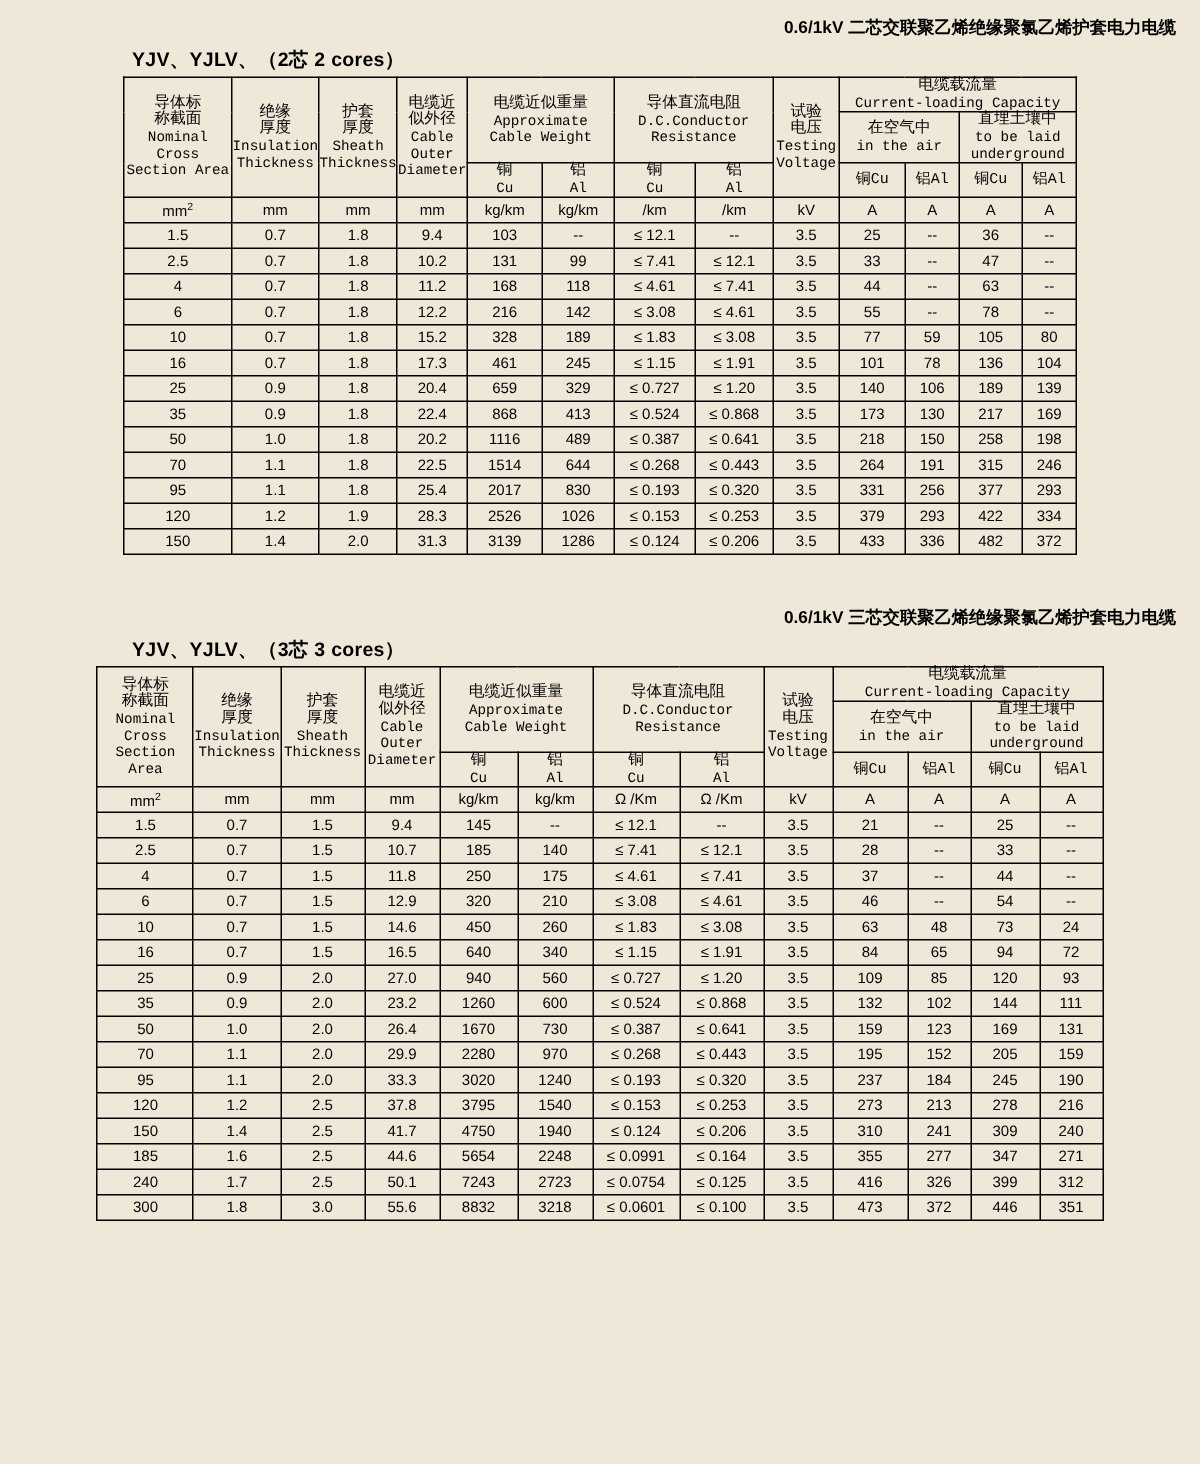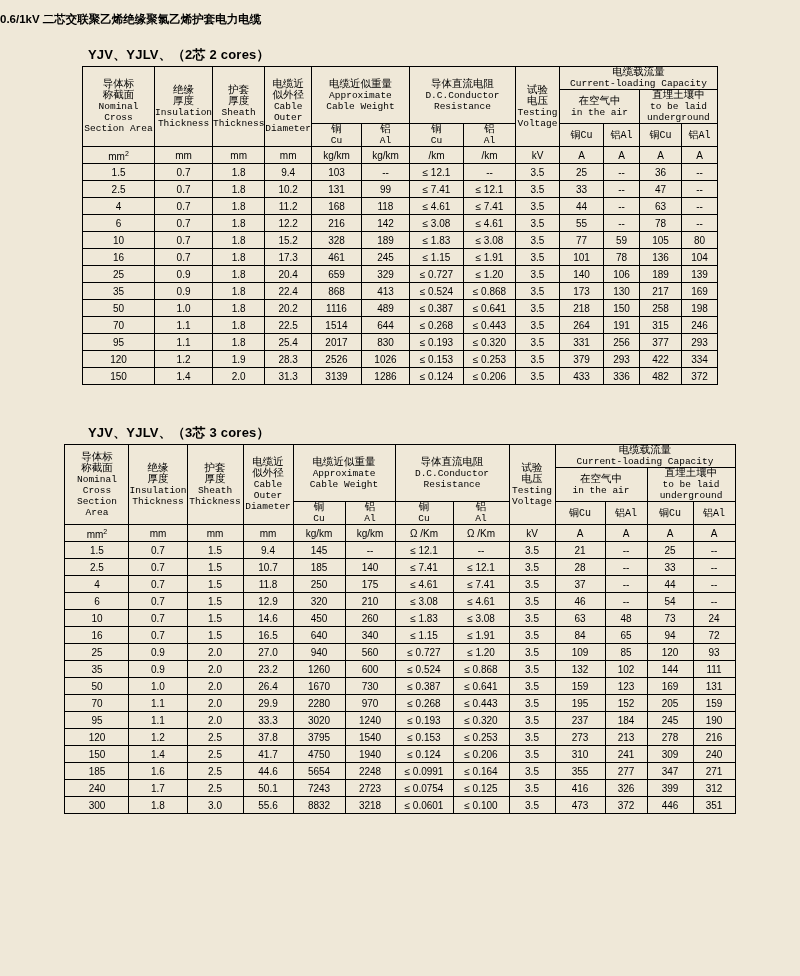--- a/index.html
+++ b/index.html
@@ -10,29 +10,30 @@
     color:#000;
     -webkit-font-smoothing:antialiased;
   }
   .page{position:relative;width:800px;height:976px;padding:0;box-sizing:border-box;}
 
   .block{position:absolute;}
   .block1{left:0;top:12px;width:800px;}
   .block2{left:0;top:405px;width:800px;}
 
   .head-line{
+    text-align:right;
     font-weight:bold;
     font-size:11.5px;
     padding-right:16px;
     line-height:15px;
   }
   .subtitle-row{
     position:relative;
     height:20px;
-    margin-top:19px;
+    margin-top:4px;
   }
   .left-title{
     position:absolute;left:88px;top:0;
     font-size:13px;font-weight:bold;
     letter-spacing:0.2px;
   }
 
   table.t{
     border-collapse:collapse;
     margin:0 auto;
@@ -374,20 +375,21 @@
             <td>433</td>
             <td>336</td>
             <td>482</td>
             <td>372</td>
           </tr>
         </tbody>
     </table>
   </div>
 
   <div class="block block2">
+    <div class="head-line">0.6/1kV 三芯交联聚乙烯绝缘聚氯乙烯护套电力电缆</div>
     <div class="subtitle-row">
       <div class="left-title">YJV、YJLV、（3芯    3 cores）</div>
     </div>
 
     <table class="t t2">
       <colgroup>
         <col style="width:64px">
           <col style="width:54px">
           <col style="width:56px">
           <col style="width:50px">

